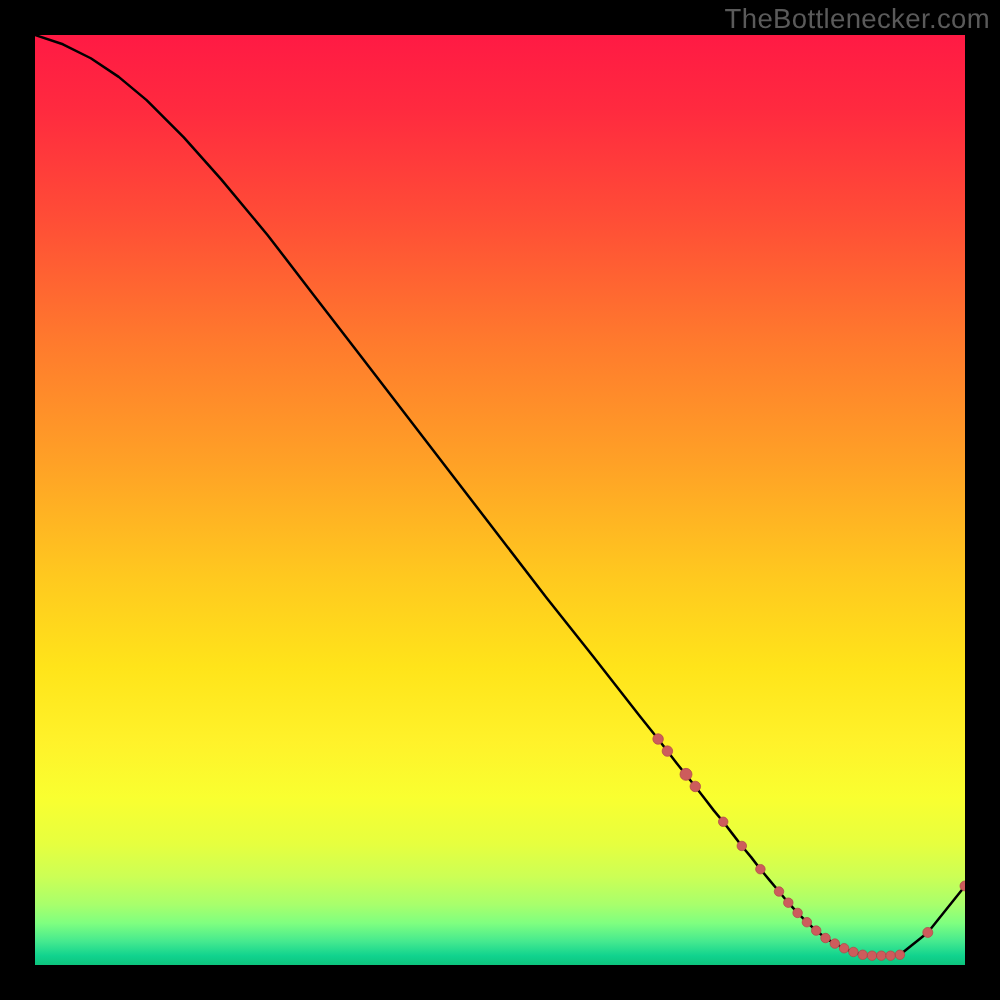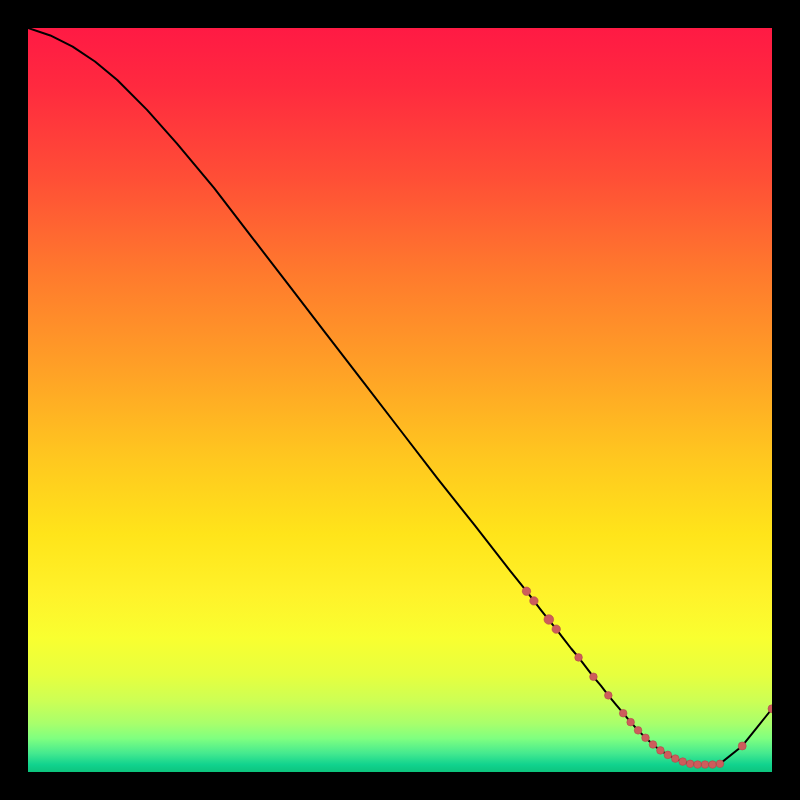--- a/index.html
+++ b/index.html
@@ -33,20 +33,21 @@
     top: 28px;
     width: 744px;
     height: 744px;
   }
   svg { display: block; }
 </style>
 </head>
 <body>
 
 <div class="frame">
+  <div class="watermark">TheBottlenecker.com</div>
 
   <div class="plot-wrap">
     <svg id="plot-svg" xmlns="http://www.w3.org/2000/svg" width="744" height="744" viewBox="0 0 744 744">
         <defs>
           <linearGradient id="bg-grad" x1="0" y1="0" x2="0" y2="1">
             <stop offset="0.00%" stop-color="#ff1a44"></stop>
             <stop offset="8.00%" stop-color="#ff2a3f"></stop>
             <stop offset="20.00%" stop-color="#ff4e36"></stop>
             <stop offset="33.00%" stop-color="#ff7a2d"></stop>
             <stop offset="46.00%" stop-color="#ffa126"></stop>

